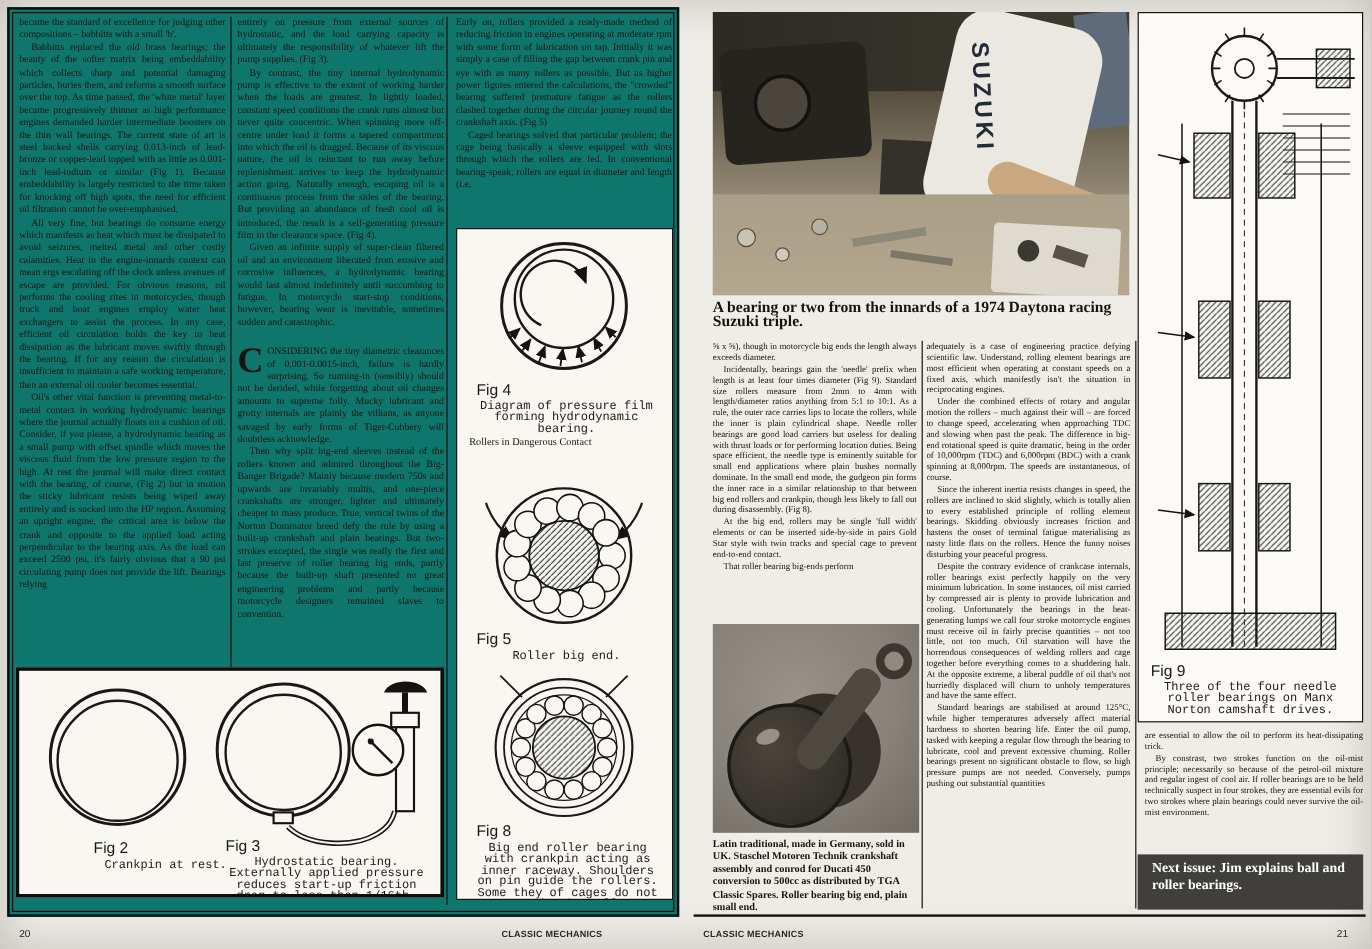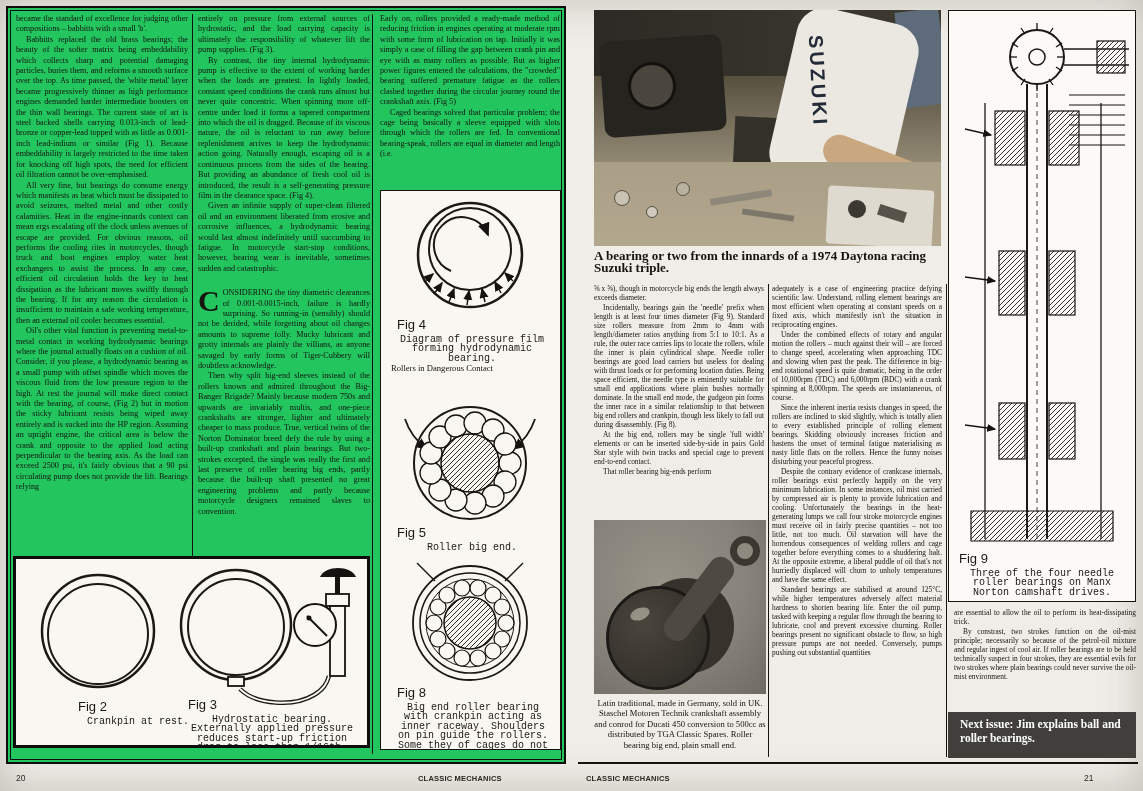--- a/index.html
+++ b/index.html
@@ -5,21 +5,21 @@
   html,body { margin:0; padding:0; background:#c9c7c0; }
   .stage {
     position:relative; width:1143px; height:791px; margin:0 auto;
     background:#efede7; overflow:hidden; color:#16140f;
     font-family:"Liberation Serif", serif;
     box-shadow: inset 0 0 40px rgba(60,55,45,.25);
   }
   
   .page-left {
     position:absolute; left:6px; top:6px; width:560px; height:758px;
-    background:#22c55e; border:2px solid #0e0d0b; box-sizing:border-box;
+    background:#0f766e; border:2px solid #0e0d0b; box-sizing:border-box;
   }
   .frame-inner { position:absolute; inset:2px; border:1px solid #0e0d0b; pointer-events:none; }
   .page-left .col { position:absolute; overflow:hidden; }
   .col, .rcol {
     text-align:justify; hyphens:auto;
   }
   .page-left .col p { margin:0; font-size:8.2px; line-height:10.4px; }
   .page-left .col p + p { text-indent:10px; }
   .vrule { position:absolute; width:1px; background:#15130f; }
   .col1 { left:8px;  top:6px; width:172px; height:540px; }
@@ -86,37 +86,37 @@
     background:radial-gradient(circle at 40% 35%, #989388 0%, #87827a 55%, #6f6b63 100%);
   }
   .crankphoto > div { position:absolute; }
   .cp-disc2 { left:44px; top:58px; width:96px; height:96px; background:#37332c; border-radius:50%; }
   .cp-disc1 { left:12px; top:66px; width:98px; height:98px; background:radial-gradient(circle at 35% 35%, #4a453c, #2a2723); border:3px solid #1c1a17; border-radius:50%; }
   .cp-rod { left:92px; top:30px; width:26px; height:98px; background:#4e4a42; border-radius:12px; transform:rotate(37deg); }
   .cp-smallend { left:136px; top:16px; width:30px; height:30px; border:7px solid #3c3831; border-radius:50%; background:#8f8a80; box-sizing:border-box; }
   .cp-hl { left:36px; top:88px; width:20px; height:12px; background:rgba(230,225,210,.5); border-radius:50%; transform:rotate(-20deg); }
   .crank-caption {
     position:absolute; left:594px; top:698px; width:172px;
-    font-weight:normal; font-size:8.6px; line-height:10.4px;text-align:center;
+    font-weight:bold; font-size:8.6px; line-height:10.4px;
   }
   .fig9box {
     position:absolute; left:948px; top:10px; width:188px; height:592px;
     border:1px solid #15130f; background:#fbfaf6; box-sizing:border-box; overflow:hidden;
   }
   .nextbox {
     position:absolute; left:948px; top:712px; width:188px; height:46px; box-sizing:border-box;
     background:#403f3c; color:#ffffff; padding:5px 12px;
     font-weight:bold; font-size:11.5px; line-height:14px;
   }
   .rule-bottom-right { position:absolute; left:578px; top:762px; width:560px; height:2px; background:#15130f; }
   .footer-item { position:absolute; font-family:"Liberation Sans", sans-serif; color:#2a2822; }
   .pgnum { font-size:8.5px; }
   .brand { font-size:7.5px; font-weight:bold; letter-spacing:.2px; }
   .pg20 { left:16px; top:773px; }
-  .pg21 { left:1084px; top:773px; }
+  .pg21 { left:1114px; top:773px; }
   .brandL { left:418px; top:774px; }
   .brandR { left:586px; top:774px; }
   svg .ink { stroke:#1a1916; fill:none; }
 </style>
 </head>
 <body>
 
 <div class="stage">
 
   <svg width="0" height="0" style="position:absolute">

